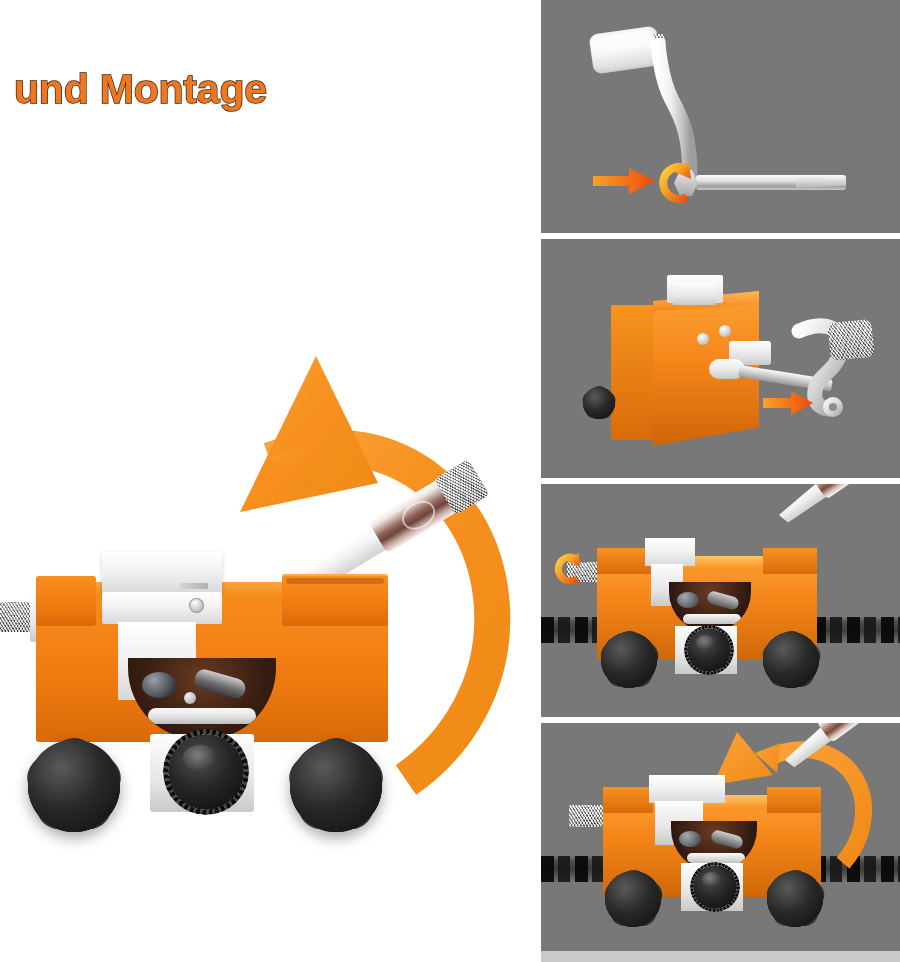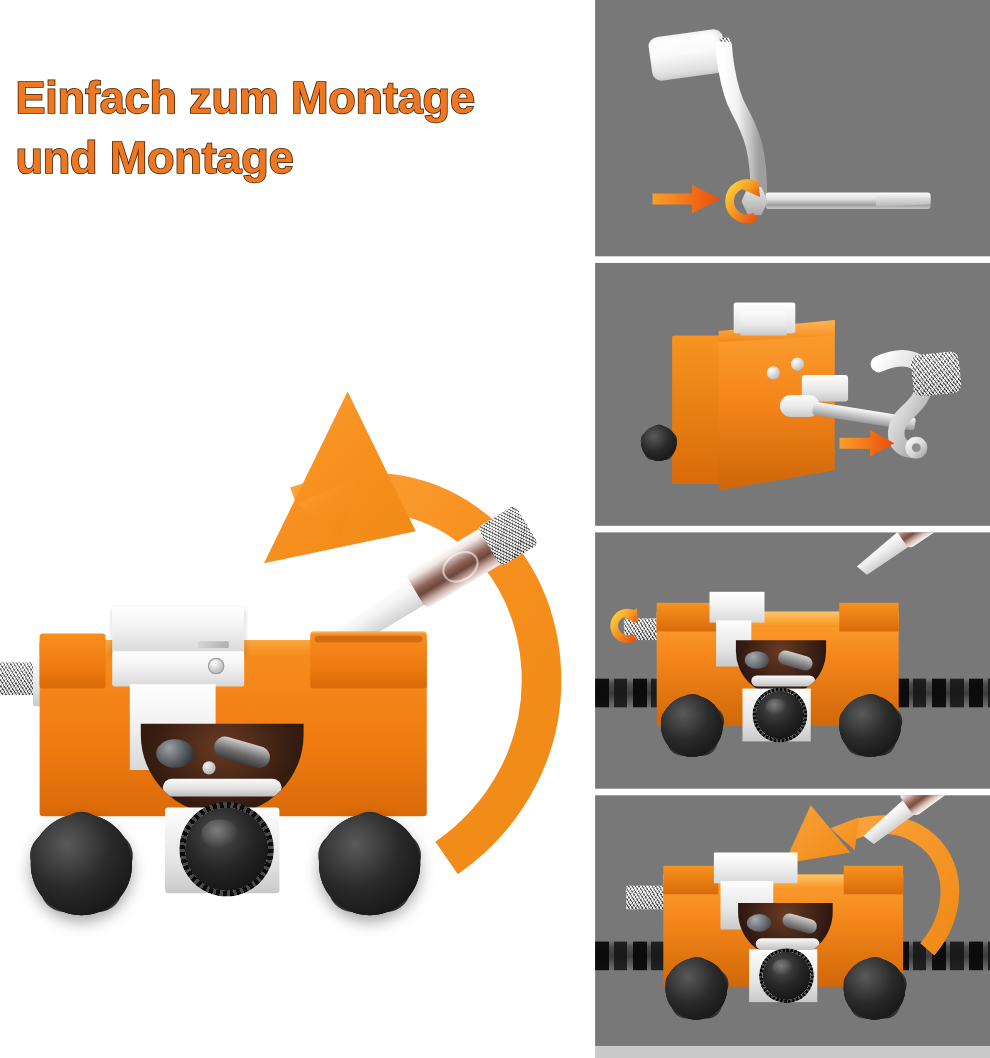--- a/index.html
+++ b/index.html
@@ -79,21 +79,20 @@
              rgba(25,25,25,.9) 17px 29px,
              rgba(150,150,150,.25) 29px 34px);}
   .shadow-soft{box-shadow:0 6px 14px rgba(0,0,0,.35);}
 </style>
 </head>
 <body>
 
 <div id="stage">
 
   <div id="headline">
-    <div class="hl-line">Einfach zum Montage</div>
     <div class="hl-line">und Montage</div>
   </div>
 
   <div id="hero">
 
     <svg class="sweep" viewBox="0 0 420 470">
       <defs>
         <linearGradient id="sweepg" x1="0" y1="0" x2="1" y2="1">
           <stop offset="0%" stop-color="#FBA23A"></stop>
           <stop offset="45%" stop-color="#F7901E"></stop>

